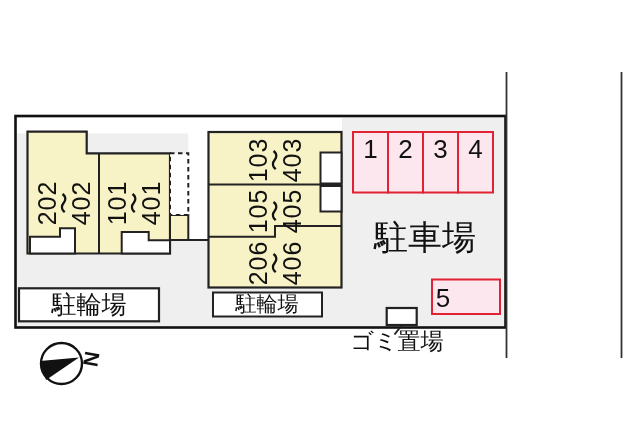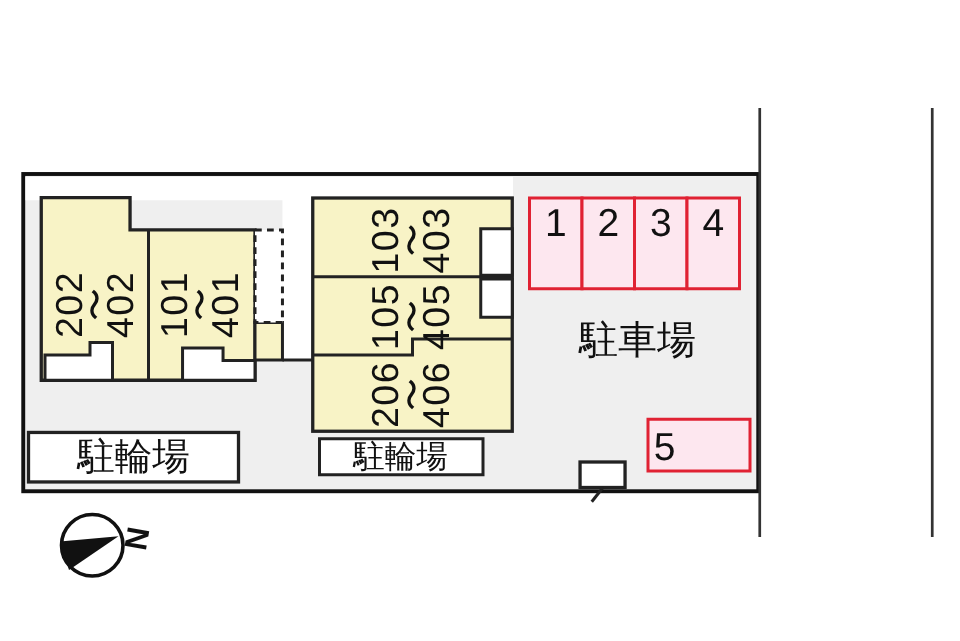--- a/index.html
+++ b/index.html
@@ -8,21 +8,21 @@
     font-family:"Liberation Sans","DejaVu Sans",sans-serif;color:#111;
   }
   #plan-svg{position:absolute;left:0;top:0;}
   .txt{position:absolute;transform:translate(-50%,-50%);white-space:nowrap;color:#111;}
   .unit-label{
     position:absolute;transform:translate(-50%,-50%) rotate(-90deg);
     font-size:25px;line-height:19px;text-align:center;white-space:nowrap;
     letter-spacing:1px;color:#111;
   }
   .unit-label .tilde{line-height:15px;font-size:22px;letter-spacing:0;}
-  .big{font-size:26px;}
+  .big{font-size:34px;margin-top:11px;}
   .bike-l{font-size:25px;}
   .bike-m{font-size:21px;}
   .gomi{font-size:23px;}
   .spot-num{font-size:26px;}
 </style>
 </head>
 <body>
 
 <div id="stage">
 
@@ -98,14 +98,15 @@
 
   <div class="txt spot-num" style="left:370.5px;top:149px">1</div>
   <div class="txt spot-num" style="left:405.5px;top:149px">2</div>
   <div class="txt spot-num" style="left:440.5px;top:149px">3</div>
   <div class="txt spot-num" style="left:475.5px;top:149px">4</div>
   <div class="txt spot-num" style="left:443px;top:298px">5</div>
 
   <div class="txt big" style="left:425px;top:227px">駐車場</div>
   <div class="txt bike-l" style="left:89px;top:304px">駐輪場</div>
   <div class="txt bike-m" style="left:267px;top:304px">駐輪場</div>
+  <div class="txt gomi" style="left:397px;top:341px">ゴミ置場</div>
 
 </div>
 
 </body></html>

